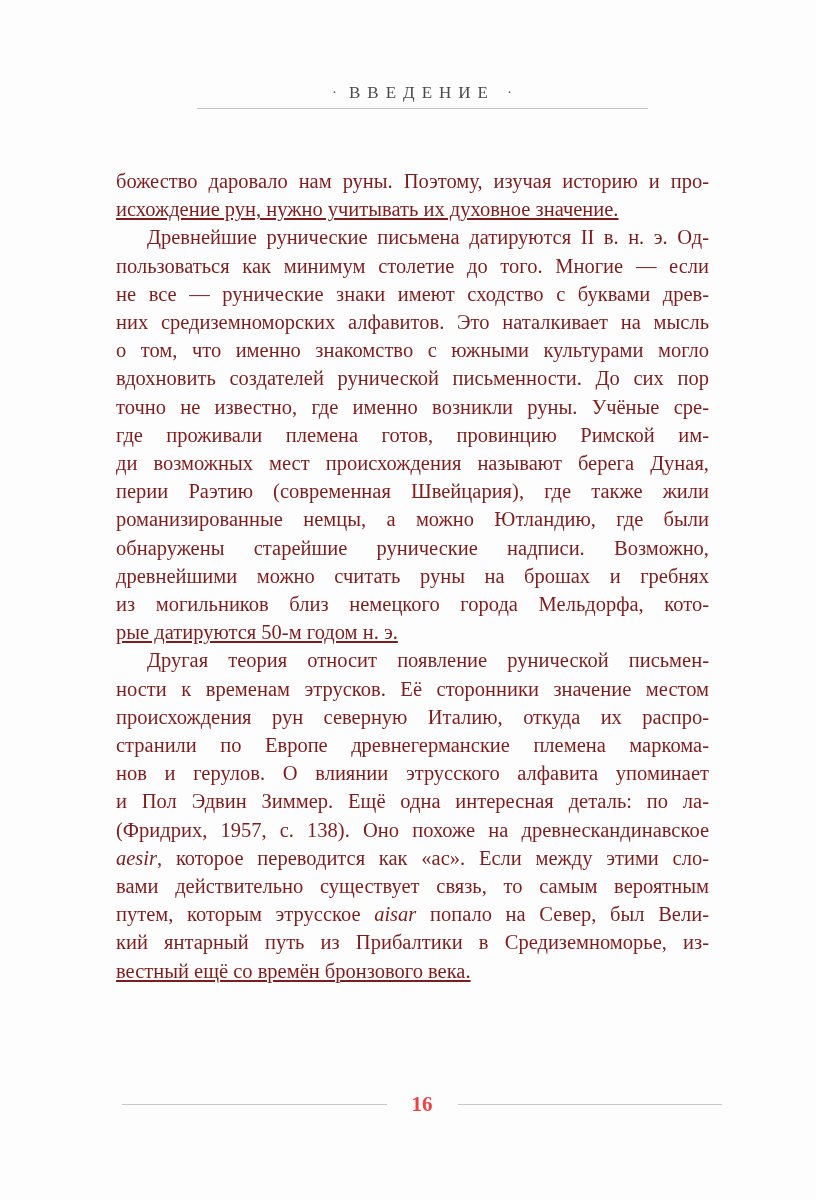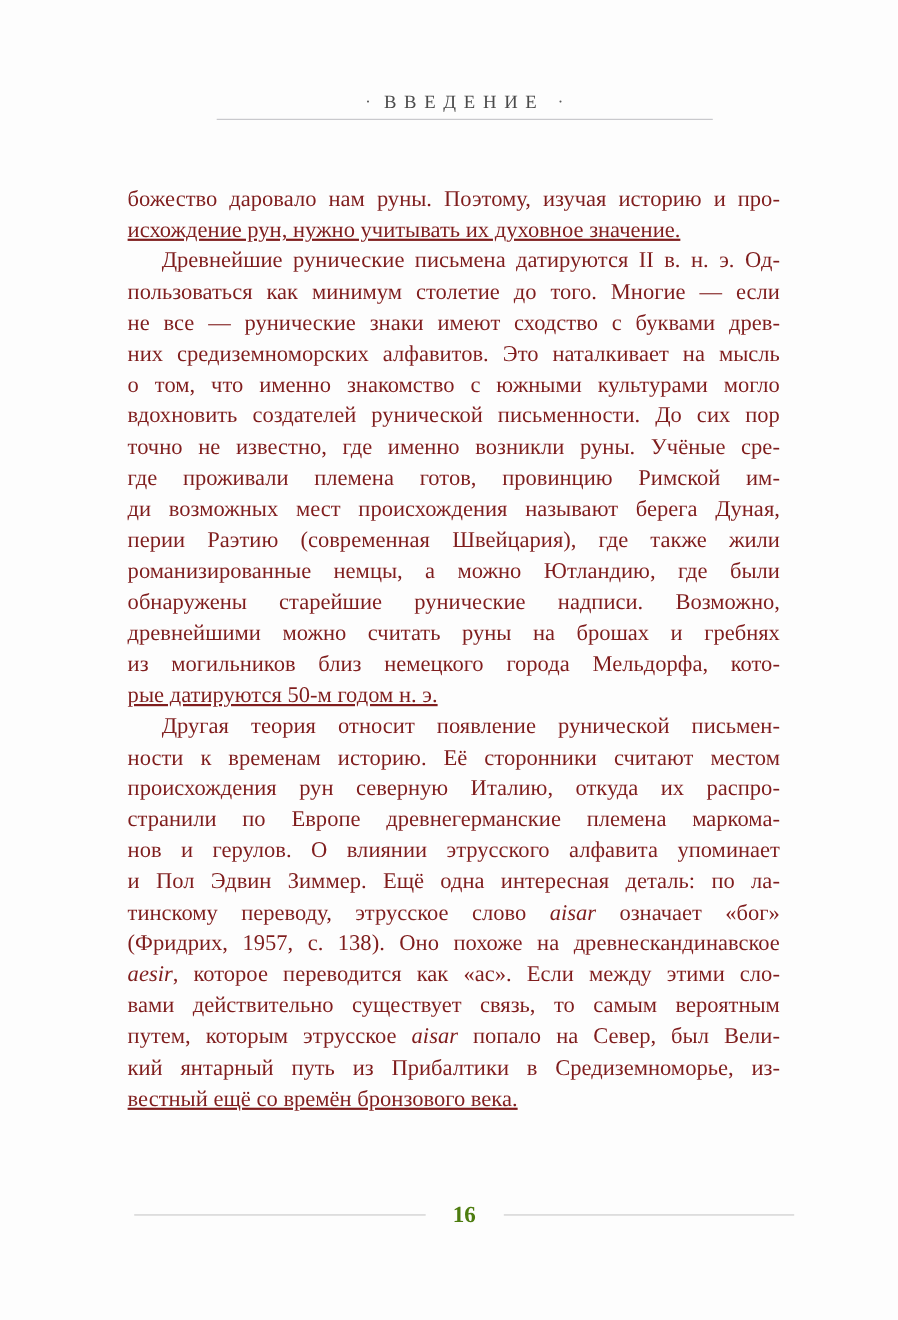--- a/index.html
+++ b/index.html
@@ -69,21 +69,21 @@
   }
   .footer-rule {
     flex: 1;
     height: 1px;
     background: #c8c8c8;
   }
   .page-number {
     margin: 0 25px;
     font-size: 21px;
     font-weight: bold;
-    color: #4d7c0f;
+    color: #ef4444;
     line-height: 24px;
   }
 </style>
 </head>
 <body>
 
 <div class="page">
 
   <div class="running-head"><span class="dot">·</span><span class="title">ВВЕДЕНИЕ</span><span class="dot">·</span></div>
 
@@ -101,26 +101,25 @@
     <div class="ln">точно не известно, где именно возникли руны. Учёные сре-</div>
     <div class="ln">где проживали племена готов, провинцию Римской им-</div>
     <div class="ln">ди возможных мест происхождения называют берега Дуная,</div>
     <div class="ln">перии Раэтию (современная Швейцария), где также жили</div>
     <div class="ln">романизированные немцы, а можно Ютландию, где были</div>
     <div class="ln">обнаружены старейшие рунические надписи. Возможно,</div>
     <div class="ln">древнейшими можно считать руны на брошах и гребнях</div>
     <div class="ln">из могильников близ немецкого города Мельдорфа, кото-</div>
     <div class="ln last">рые датируются 50-м годом н. э.</div>
     <div class="ln indent">Другая теория относит появление рунической письмен-</div>
-    <div class="ln">ности к временам историю. Её сторонники считают местом</div>
+    <div class="ln">ности к временам этрусков. Её сторонники значение местом</div>
     <div class="ln">происхождения рун северную Италию, откуда их распро-</div>
     <div class="ln">странили по Европе древнегерманские племена маркома-</div>
     <div class="ln">нов и герулов. О влиянии этрусского алфавита упоминает</div>
     <div class="ln">и Пол Эдвин Зиммер. Ещё одна интересная деталь: по ла-</div>
-    <div class="ln"><span>тинскому переводу,  этрусское слово </span><span class="it">aisar</span><span> означает «бог»</span></div>
     <div class="ln">(Фридрих, 1957, с. 138). Оно похоже на древнескандинавское</div>
     <div class="ln"><span class="it">aesir</span><span>, которое переводится как «ас». Если между этими сло-</span></div>
     <div class="ln">вами действительно существует связь, то самым вероятным</div>
     <div class="ln"><span>путем, которым этрусское </span><span class="it">aisar</span><span> попало на Север, был Вели-</span></div>
     <div class="ln">кий янтарный путь из Прибалтики в Средиземноморье, из-</div>
     <div class="ln last">вестный ещё со времён бронзового века.</div>
   </div>
 
   <div class="footer">
     <div class="footer-rule"></div>

